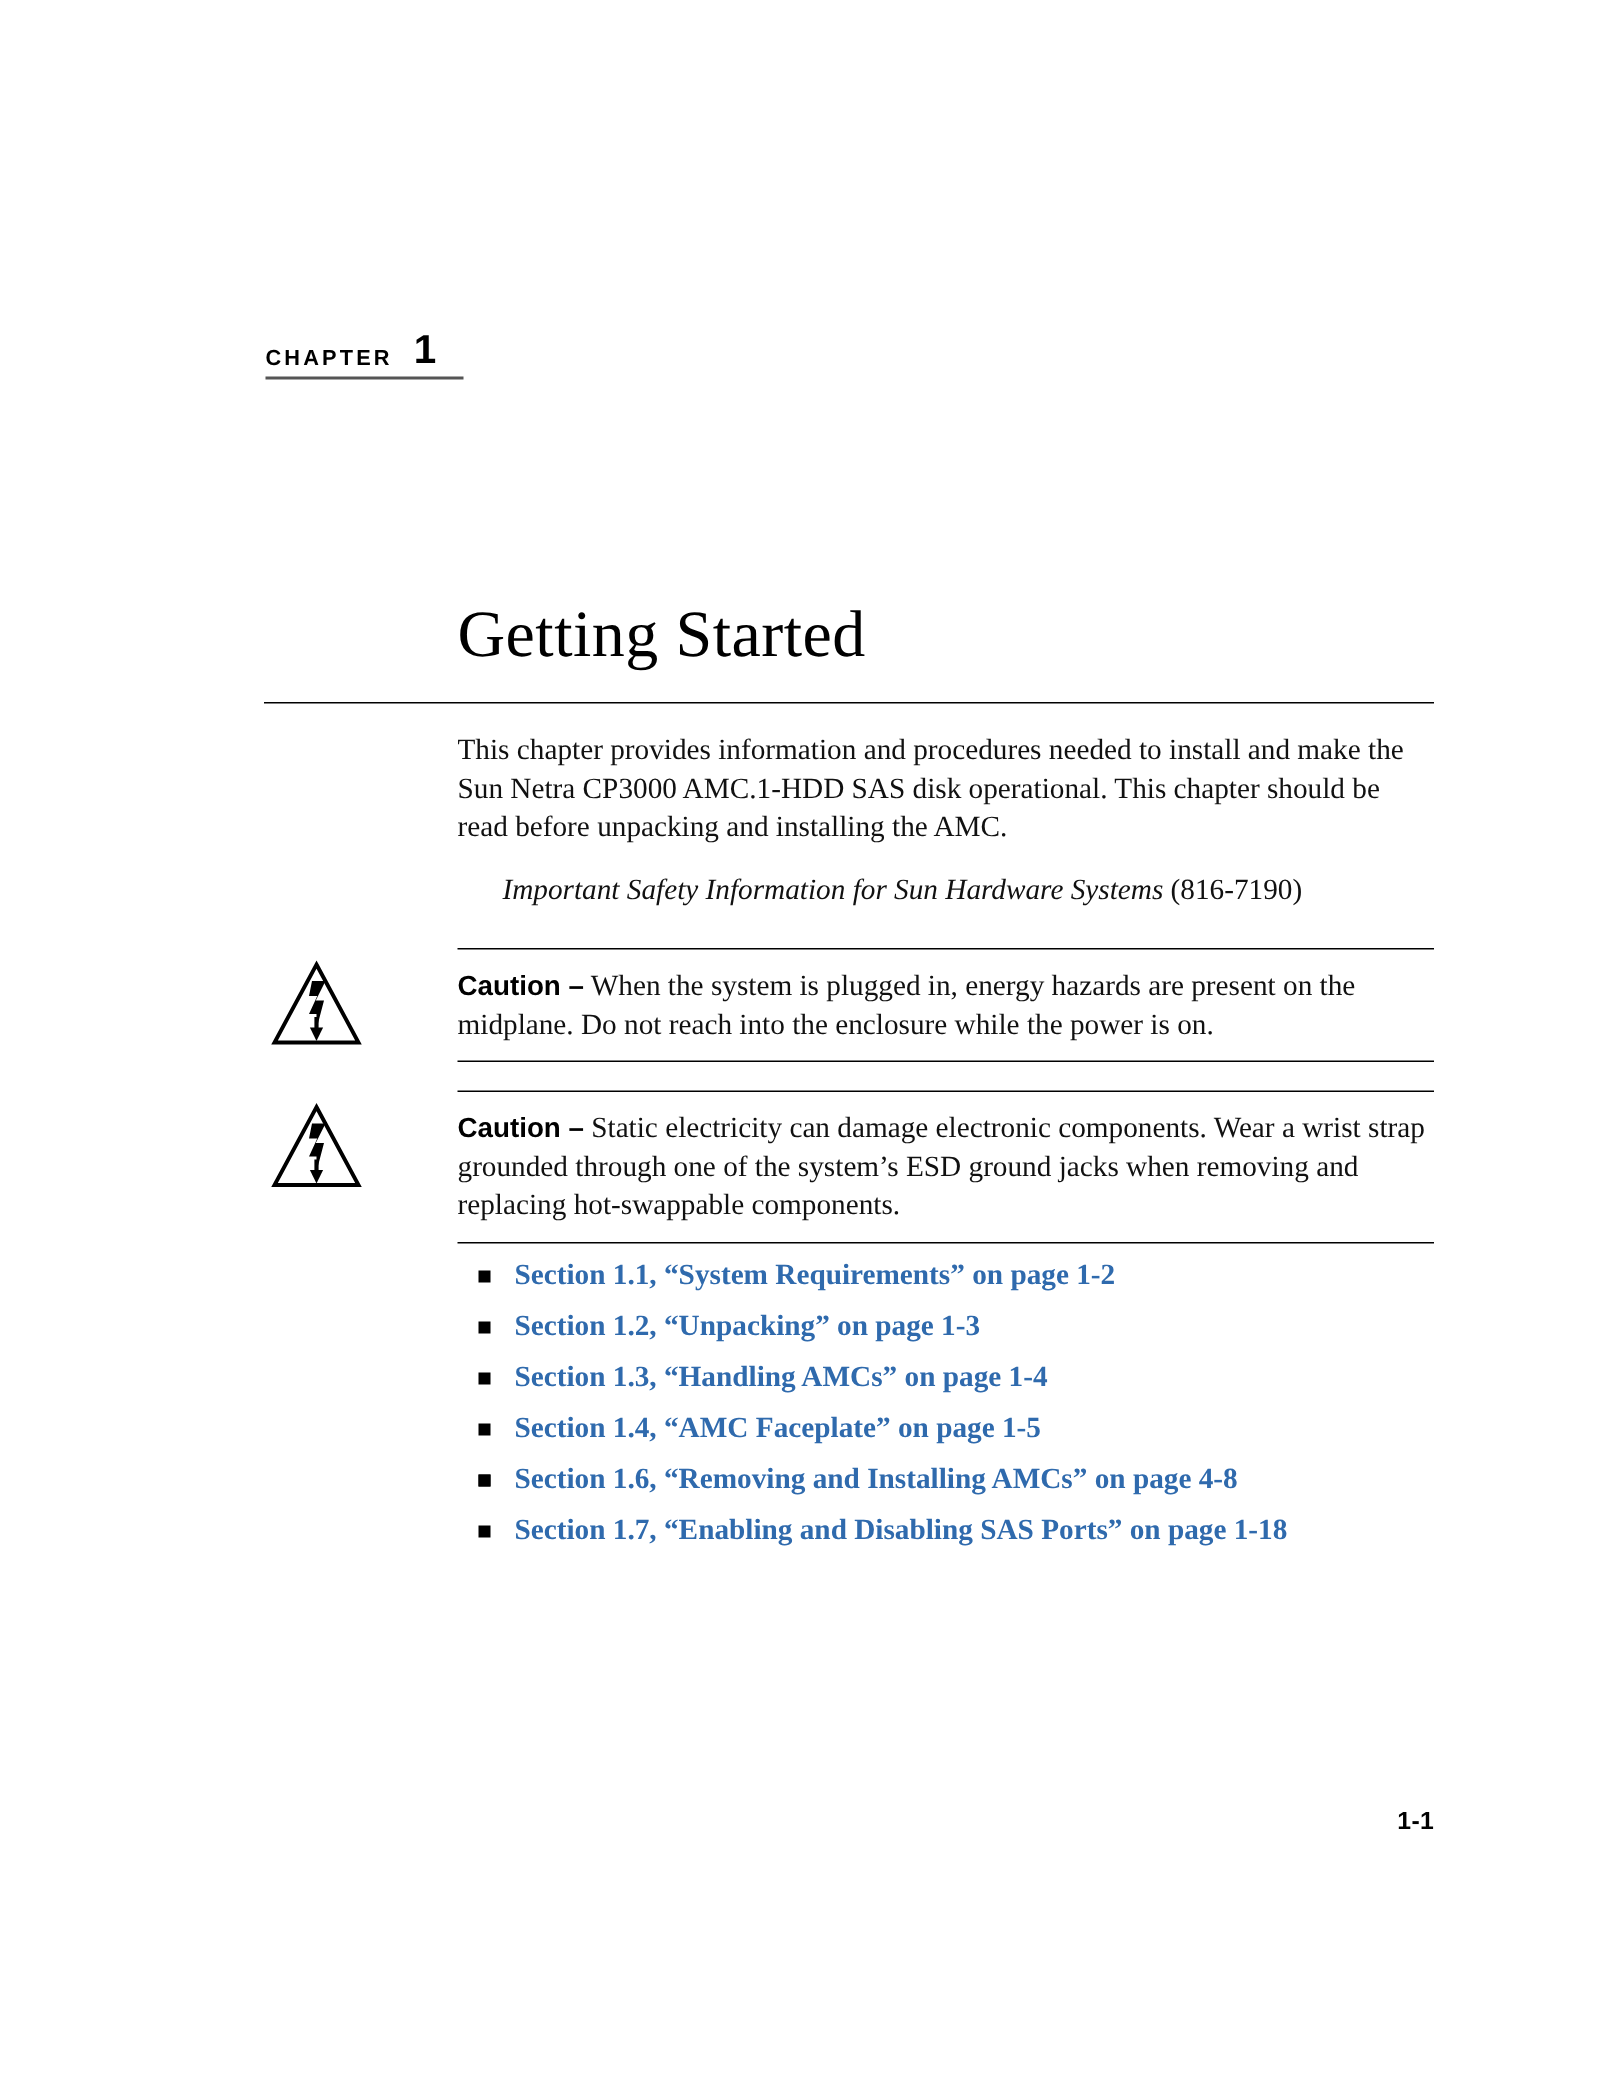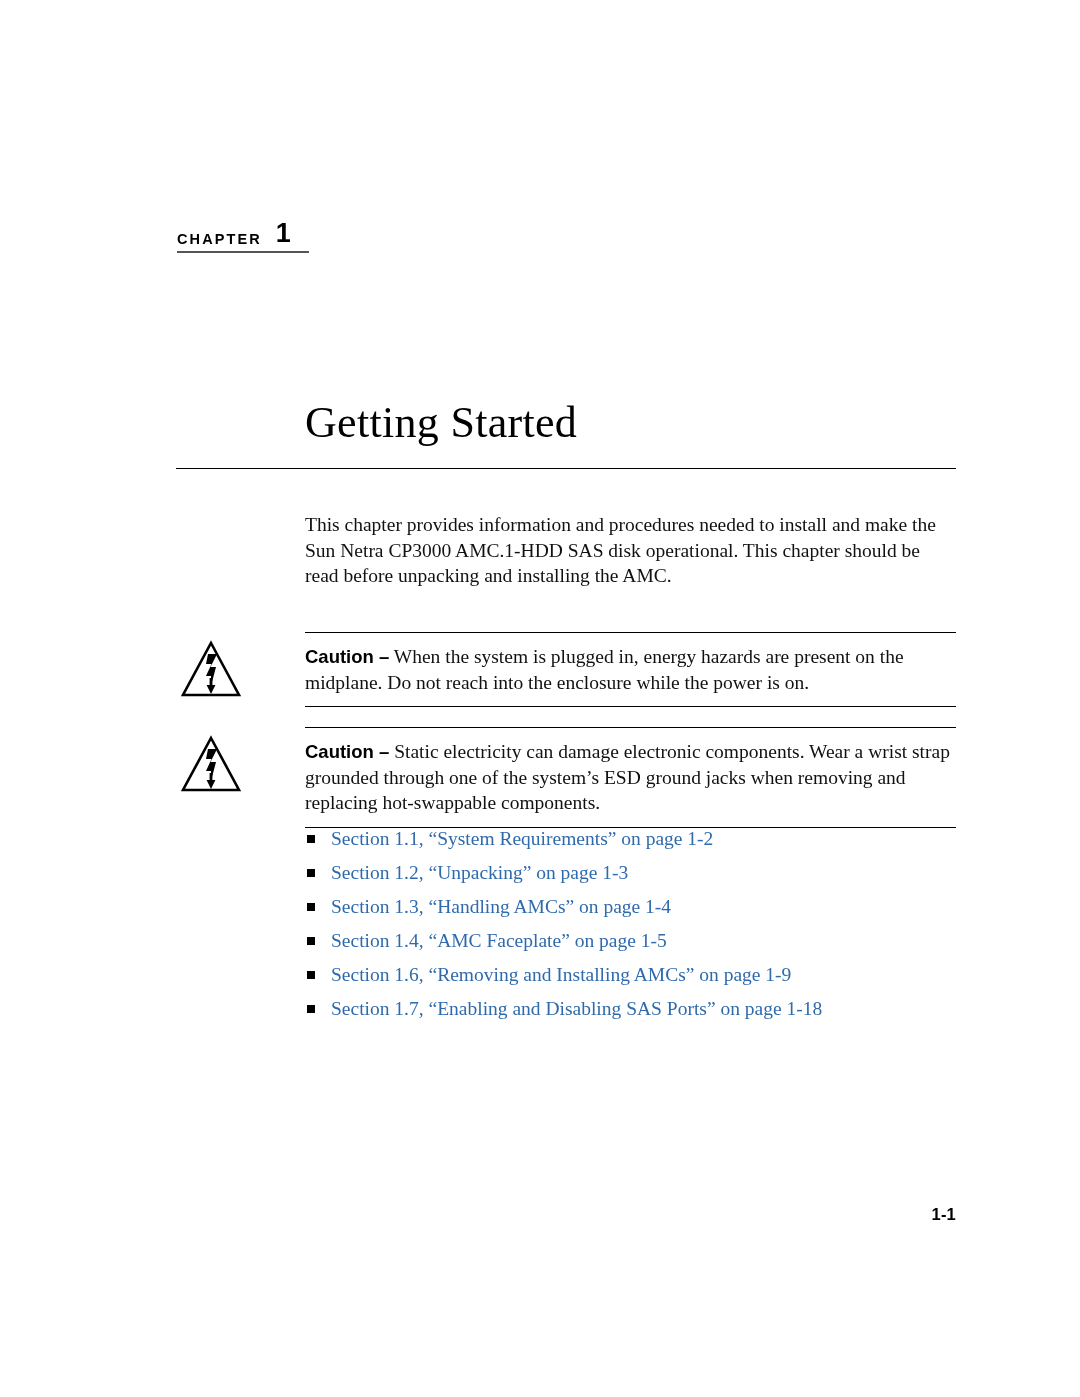--- a/index.html
+++ b/index.html
@@ -67,21 +67,21 @@
     top: 468px;
     width: 780px;
     height: 0;
     border-top: 1.6px solid #000000;
   }
 
   
   .body-col {
     position: absolute;
     left: 305px;
-    top: 512px;
+    top: 488px;
     width: 651px;
   }
   p.para {
     margin: 0 0 16px 0;
     font-size: 19.5px;
     line-height: 25.5px;
     font-family: "Liberation Serif", serif;
     color: #111111;
   }
   p.para.tight { margin-bottom: 12px; }
@@ -141,22 +141,23 @@
   }
   .topics-lead {
     margin: 0 0 11px 0;
     font-size: 19.5px;
     line-height: 25.5px;
     font-family: "Liberation Serif", serif;
     color: #111111;
   }
   ul.topic-list {
     list-style: none;
-    margin: 0;
+    margin: 12px;
     padding: 0;
+    font-weight: bold;
   }
   ul.topic-list li {
     position: relative;
     padding-left: 26px;
     margin-bottom: 9px;
     font-size: 19.5px;
     line-height: 25px;
     color: #2f6aad;
     font-family: "Liberation Serif", serif;
   }
@@ -193,20 +194,21 @@
     <span class="chapter-word">CHAPTER</span>
     <span class="chapter-num">1</span>
   </div>
 
   <h1 class="chapter-title">Getting Started</h1>
 
   <div class="title-rule"></div>
 
   <div class="body-col">
     <p class="para">This chapter provides information and procedures needed to install and make the Sun Netra CP3000 AMC.1-HDD SAS disk operational. This chapter should be read before unpacking and installing the AMC.</p>
+    <p class="doc-ref"><span>Important Safety Information for Sun Hardware Systems</span><span class="plain"> </span><span class="plain">(816-7190)</span></p>
   </div>
 
   <div class="caution" id="caution-2">
     <div class="caution-icon">
       <svg viewBox="0 0 62 58" width="62" height="58" xmlns="http://www.w3.org/2000/svg">
         <polygon points="31,3 59,55 3,55" fill="none" stroke="#000000" stroke-width="2.6" stroke-linejoin="miter"></polygon>
         <path d="M28 14 L37 14 L30.5 27 L36 27 L31 46 L31 36 L26 36 L31.5 24 L26 24 Z" fill="#000000"></path>
         <path d="M31 38 L31 50" stroke="#000000" stroke-width="2.8" fill="none"></path>
         <polygon points="31,54 26.6,45 35.4,45" fill="#000000"></polygon>
       </svg>
@@ -230,20 +232,20 @@
     </div>
   </div>
 
   <div class="topics">
     <ul class="topic-list">
       <li><span class="sq"></span><span class="link-text">Section 1.1, “System Requirements” on page 1-2</span></li>
       <li><span class="sq"></span><span class="link-text">Section 1.2, “Unpacking” on page 1-3</span></li>
       <li><span class="sq"></span><span class="link-text">Section 1.3, “Handling AMCs” on page 1-4</span></li>
       <li><span class="sq"></span><span class="link-text">Section 1.4, “AMC Faceplate” on page 1-5</span></li>
       <li><span class="sq"></span></li>
-      <li><span class="sq"></span><span class="link-text">Section 1.6, “Removing and Installing AMCs” on page 1-9</span></li>
+      <li><span class="sq"></span><span class="link-text">Section 1.6, “Removing and Installing AMCs” on page 4-8</span></li>
       <li><span class="sq"></span><span class="link-text">Section 1.7, “Enabling and Disabling SAS Ports” on page 1-18</span></li>
     </ul>
   </div>
 
   <div class="folio">1-1</div>
 
 </div>
 
 </body></html>

